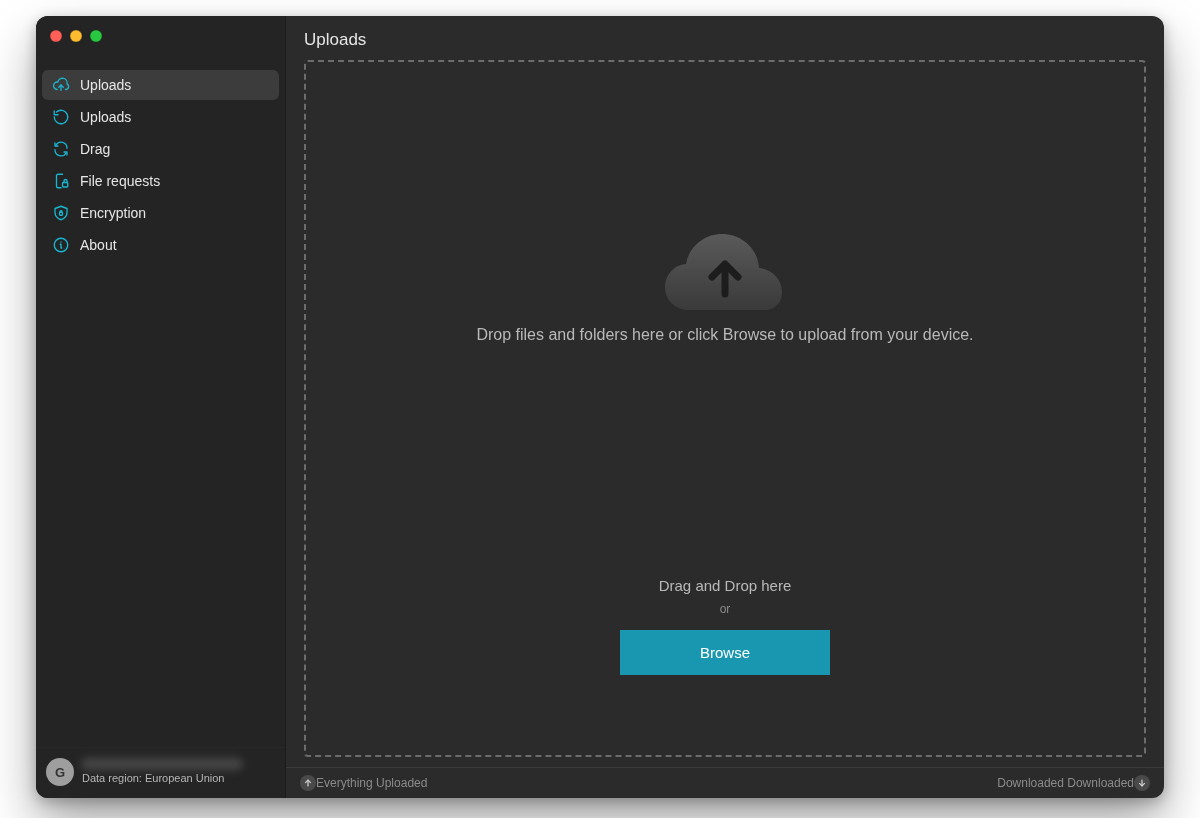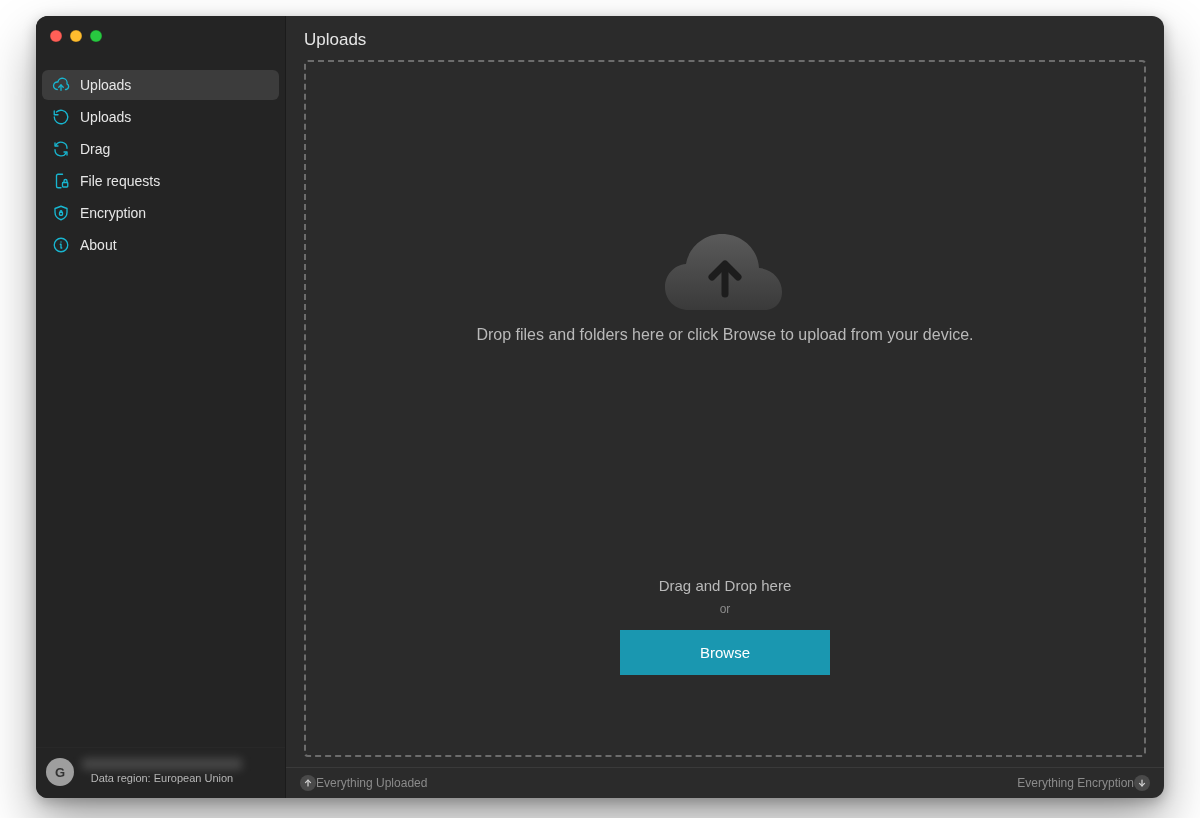--- a/index.html
+++ b/index.html
@@ -105,21 +105,20 @@
     color: #333;
     font-weight: 600;
     display: flex; align-items: center; justify-content: center;
     font-size: 13px;
   }
   .user-block {
     display: flex;
     flex-direction: column;
     line-height: 1.2;
     min-width: 0;
-    text-align: center;
   }
   .user-name-blur {
     width: 160px;
     height: 12px;
     background: #555;
     border-radius: 3px;
     filter: blur(4px);
     opacity: 0.7;
     margin-bottom: 2px;
   }
@@ -358,21 +357,21 @@
 
     <div class="main-footer">
       <span class="circ">
         <svg viewBox="0 0 24 24" fill="none" stroke="currentColor" stroke-width="3" stroke-linecap="round" stroke-linejoin="round">
             <path d="M12 19V5"></path>
             <path d="M6 11l6-6 6 6"></path>
           </svg>
       </span>
       <span>Everything Uploaded</span>
       <span class="spacer"></span>
-      <span>Everything Encryption</span>
+      <span>Downloaded Downloaded</span>
       <span class="circ">
         <svg viewBox="0 0 24 24" fill="none" stroke="currentColor" stroke-width="3" stroke-linecap="round" stroke-linejoin="round">
             <path d="M12 5v14"></path>
             <path d="M6 13l6 6 6-6"></path>
           </svg>
       </span>
     </div>
 
   </section>
 

